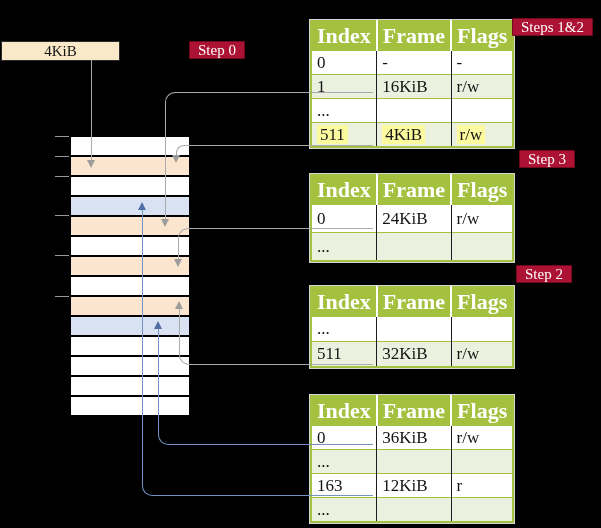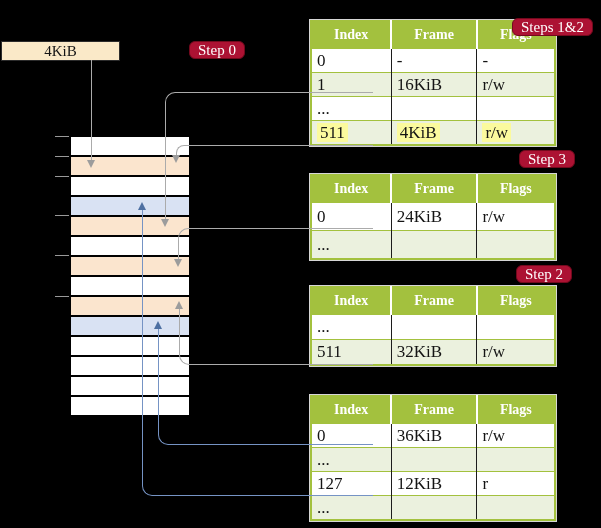--- a/index.html
+++ b/index.html
@@ -15,21 +15,21 @@
     position:absolute;left:1px;top:41px;width:117px;height:18px;
     background:var(--box-bg,#FAE9C8);border:1px solid #2b2b2b;
     display:flex;align-items:center;justify-content:center;
     font-size:15px;color:#141414;z-index:3;
   }
 
   
   .badge{
     position:absolute;display:inline-block;
     background:var(--badge-bg,#AC1233);border:1.5px solid var(--badge-border,#73091D);
-    color:var(--badge-text,#fff);border-radius:6px;
+    color:var(--badge-text,#fff);border-radius:1px;
     font-size:15px;line-height:16px;padding:0 8px;z-index:3;white-space:nowrap;
   }
   .badge.step0{left:189px;top:41px;}
   .badge.steps12{left:512px;top:18px;}
   .badge.step3{left:519px;top:150px;}
   .badge.step4{left:516px;top:265px;}
 
   
   .memcol{
     position:absolute;left:71px;top:137px;width:118px;height:278px;
@@ -48,21 +48,21 @@
     position:absolute;left:310px;border-collapse:collapse;table-layout:fixed;
     background:#fff;z-index:2;
     border:2px solid var(--green,#A3C13E);
     box-shadow:0 0 0 1px var(--table-outline,#D6D6D6);
   }
   table.ptable col.c1{width:55px;}
   table.ptable col.c2{width:59px;}
   table.ptable col.c3{width:50px;}
   table.ptable th{
     background:var(--green,#A3C13E);color:#fff;font-weight:bold;
-    font-size:14px;text-align:right;padding:1px 22px;height:24px;
+    font-size:22px;text-align:right;padding:1px 5px;height:24px;
     border-right:2px solid #fff;
   }
   table.ptable th:last-child{border-right:none;}
   table.ptable td{
     font-size:17px;color:#141414;text-align:left;padding:0 5px;height:23px;
     border-right:1.3px solid var(--cell-border-dark,#1C1C1C);
     border-top:1.6px solid var(--green,#A3C13E);
   }
   table.ptable td:last-child{border-right:none;}
   table.ptable tr.shade td{background:var(--row-green,#EBF1DE);}
@@ -255,21 +255,21 @@
         <td>0</td>
         <td>36KiB</td>
         <td>r/w</td>
       </tr>
       <tr class="shade">
         <td>...</td>
         <td></td>
         <td></td>
       </tr>
       <tr>
-        <td>127</td>
+        <td>163</td>
         <td>12KiB</td>
         <td>r</td>
       </tr>
       <tr class="shade">
         <td>...</td>
         <td></td>
         <td></td>
       </tr>
     </tbody>
   </table>

